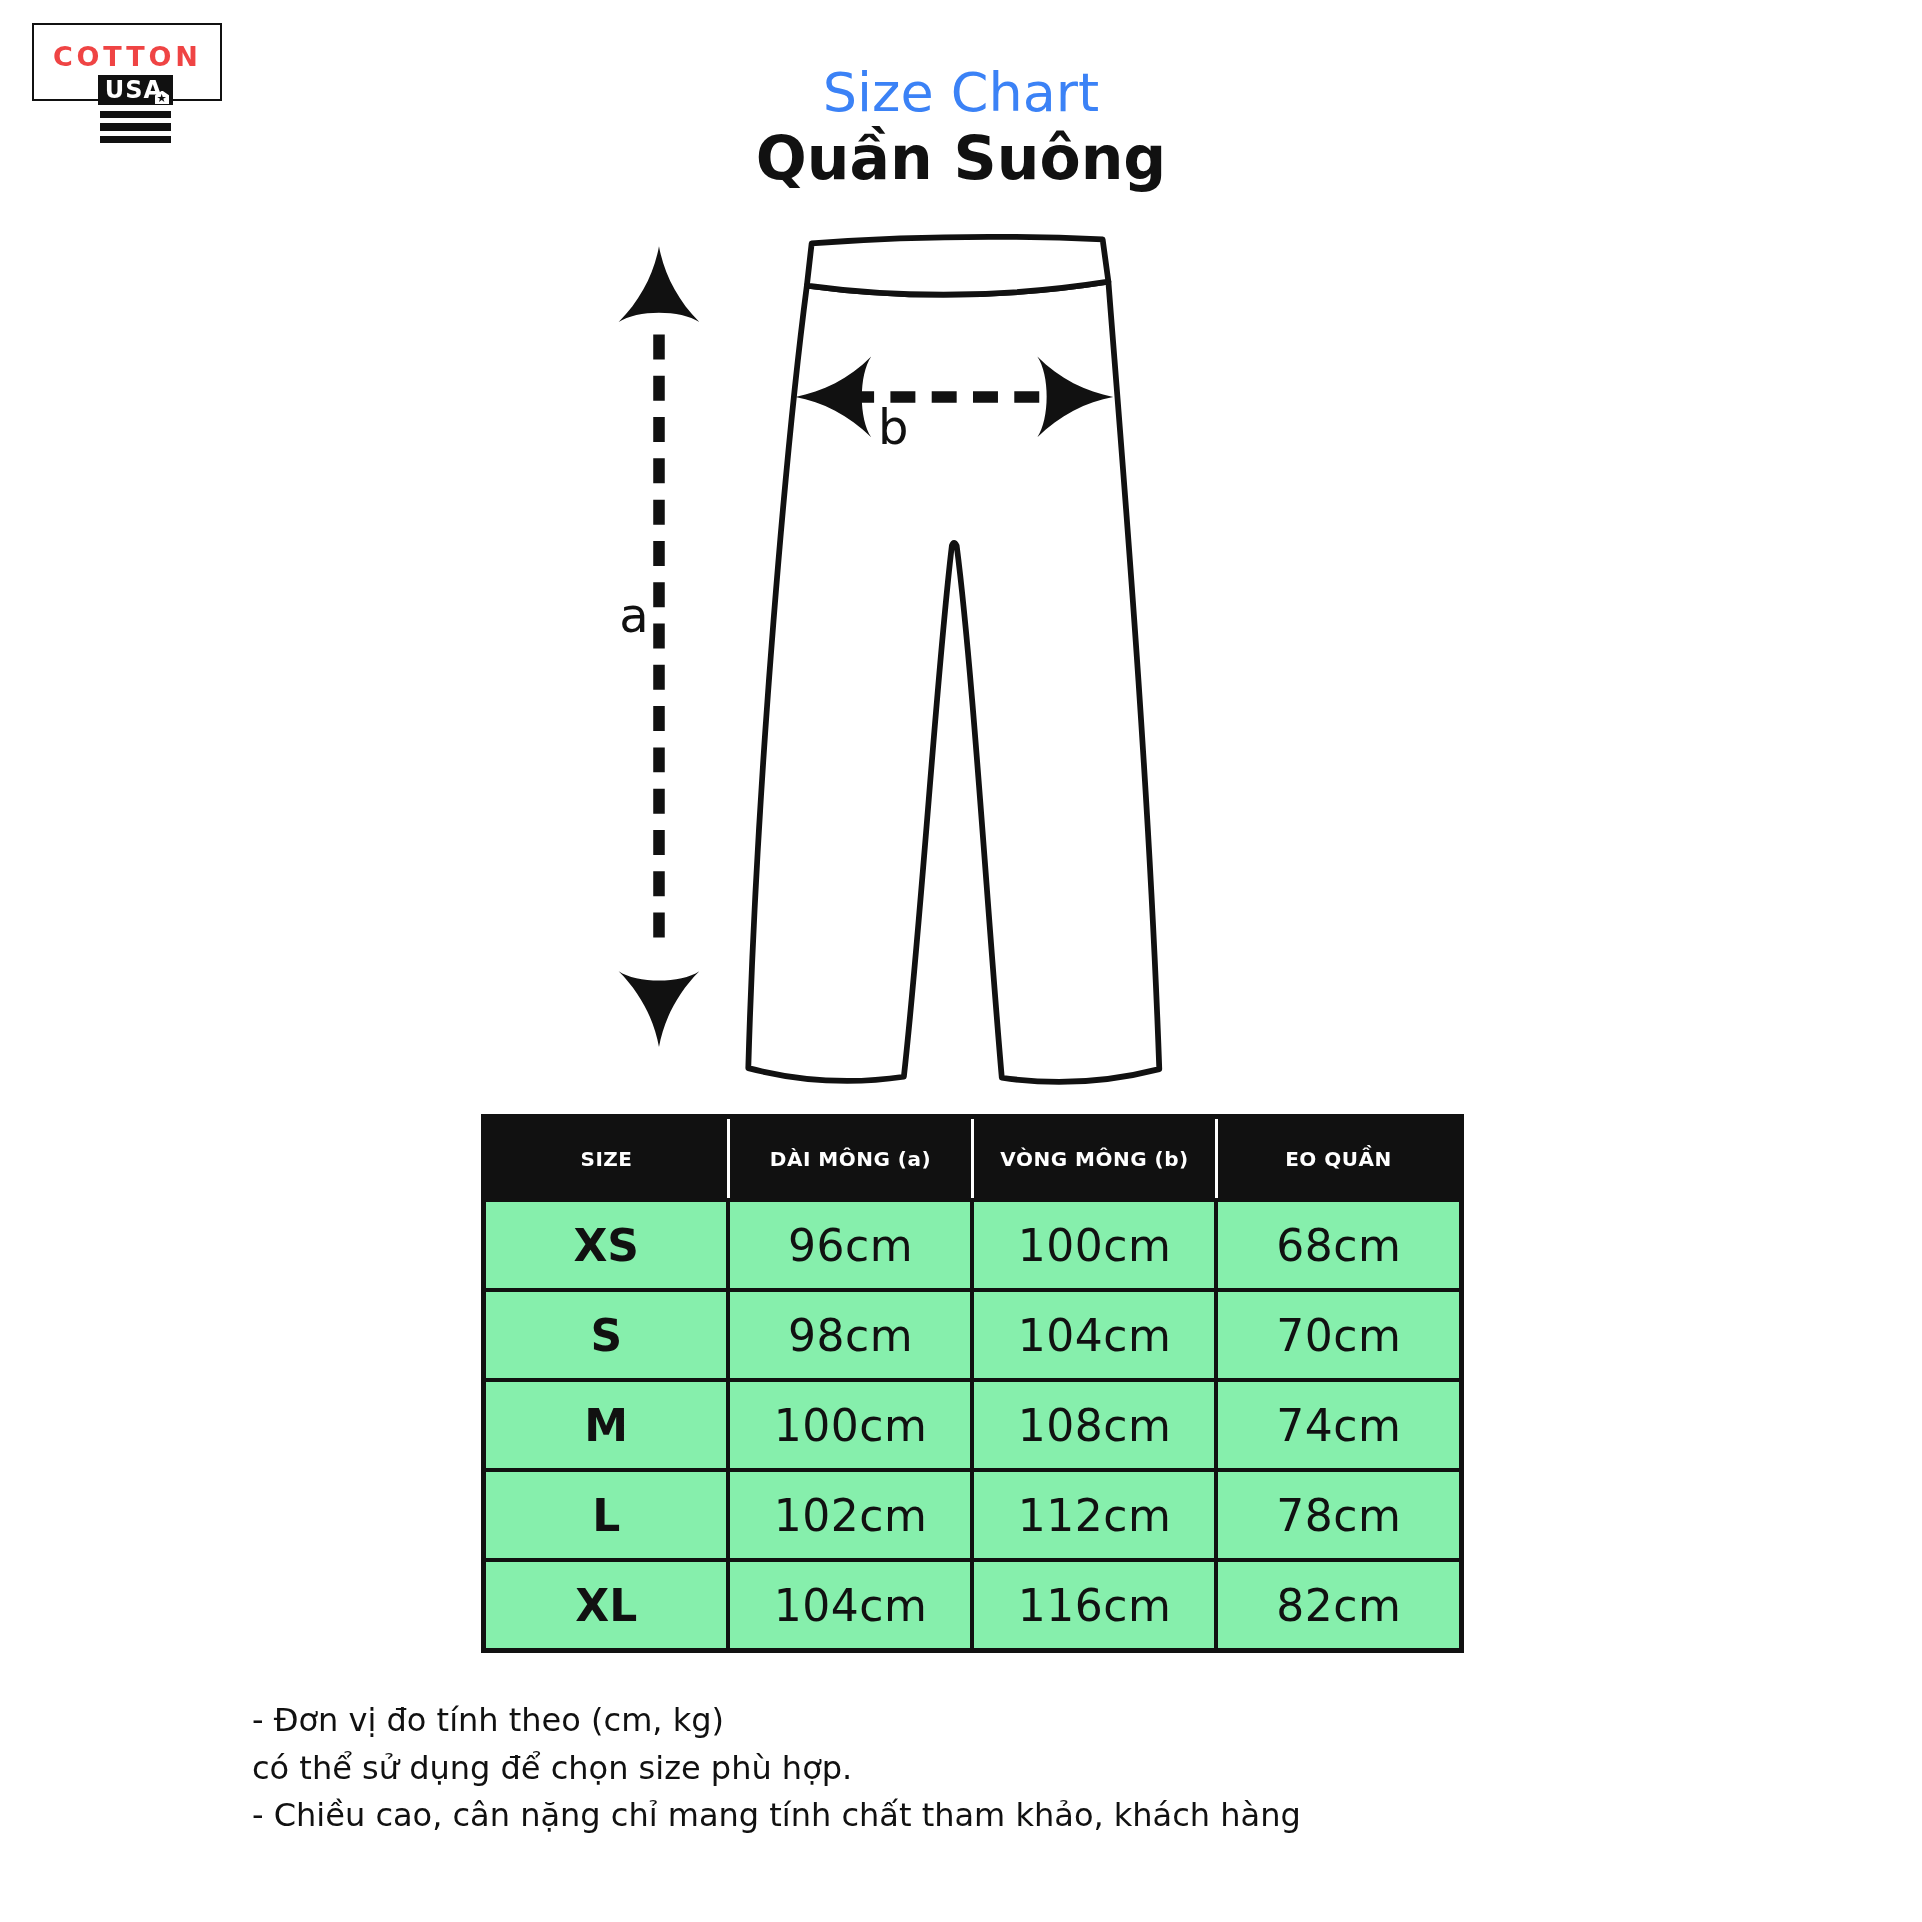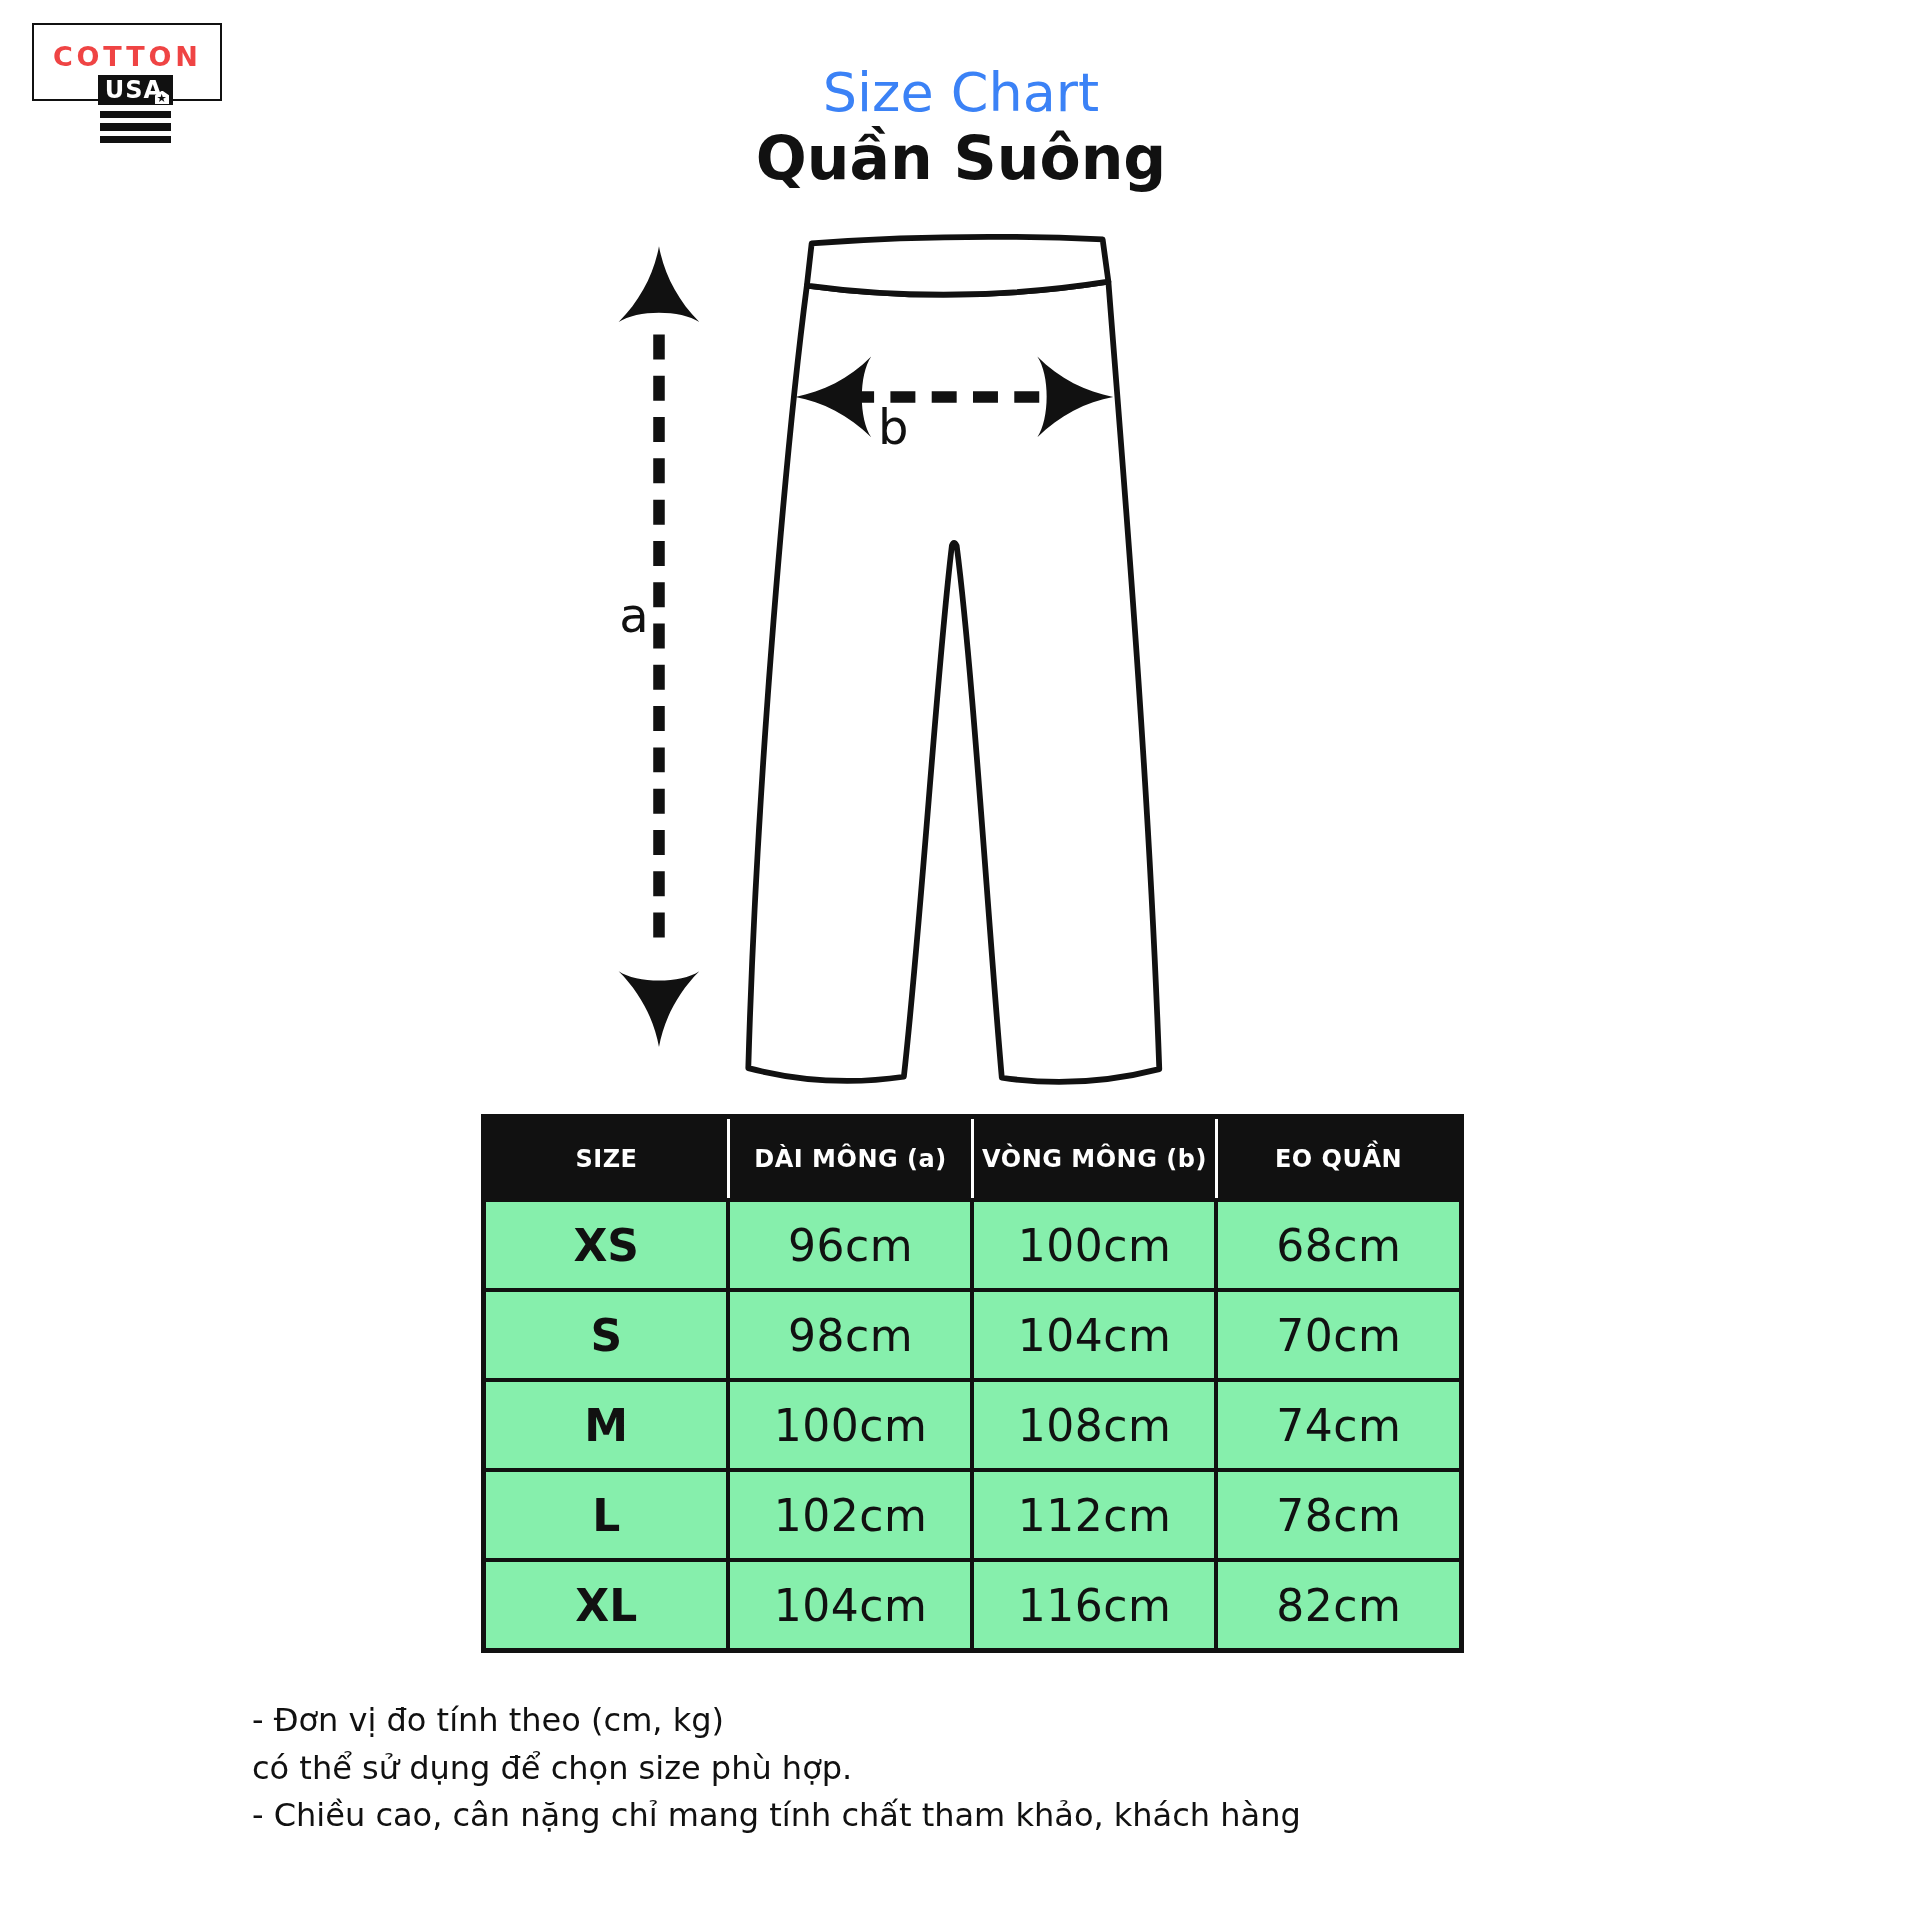--- a/index.html
+++ b/index.html
@@ -27,21 +27,21 @@
   .title2 { position:absolute; top:123px; left:0; width:100%; text-align:center;
             font-size:60px; font-weight:bold; color:#111; }
 
   
   .diagram { position:absolute; left:538px; top:173px; }
 
   
   .size-table { position:absolute; left:481px; top:1114px; width:983px;
                 border-collapse:collapse; table-layout:fixed; border:5.8px solid #111; }
   .size-table th { width:25%; height:77px; background:#111111; color:#ffffff;
-                   font-size:24px; font-weight:bold; letter-spacing:0.5px;
+                   font-size:20px; font-weight:bold; letter-spacing:0.5px;
                    border:3.8px solid #ffffff; border-bottom:4.8px solid #111; }
   .size-table td { height:84px; text-align:center; vertical-align:middle;
                    border:4.8px solid #111; background:#86efac; }
   .size-cell { font-size:44px; font-weight:bold; color:#111; }
   .val-cell  { font-size:44px; color:#111; letter-spacing:0.5px; }
 
   
   .notes { position:absolute; left:252px; top:1697px; font-size:32px; line-height:47px; color:#111; }
   .notes .n1 { margin-bottom:1px; }
 </style>

